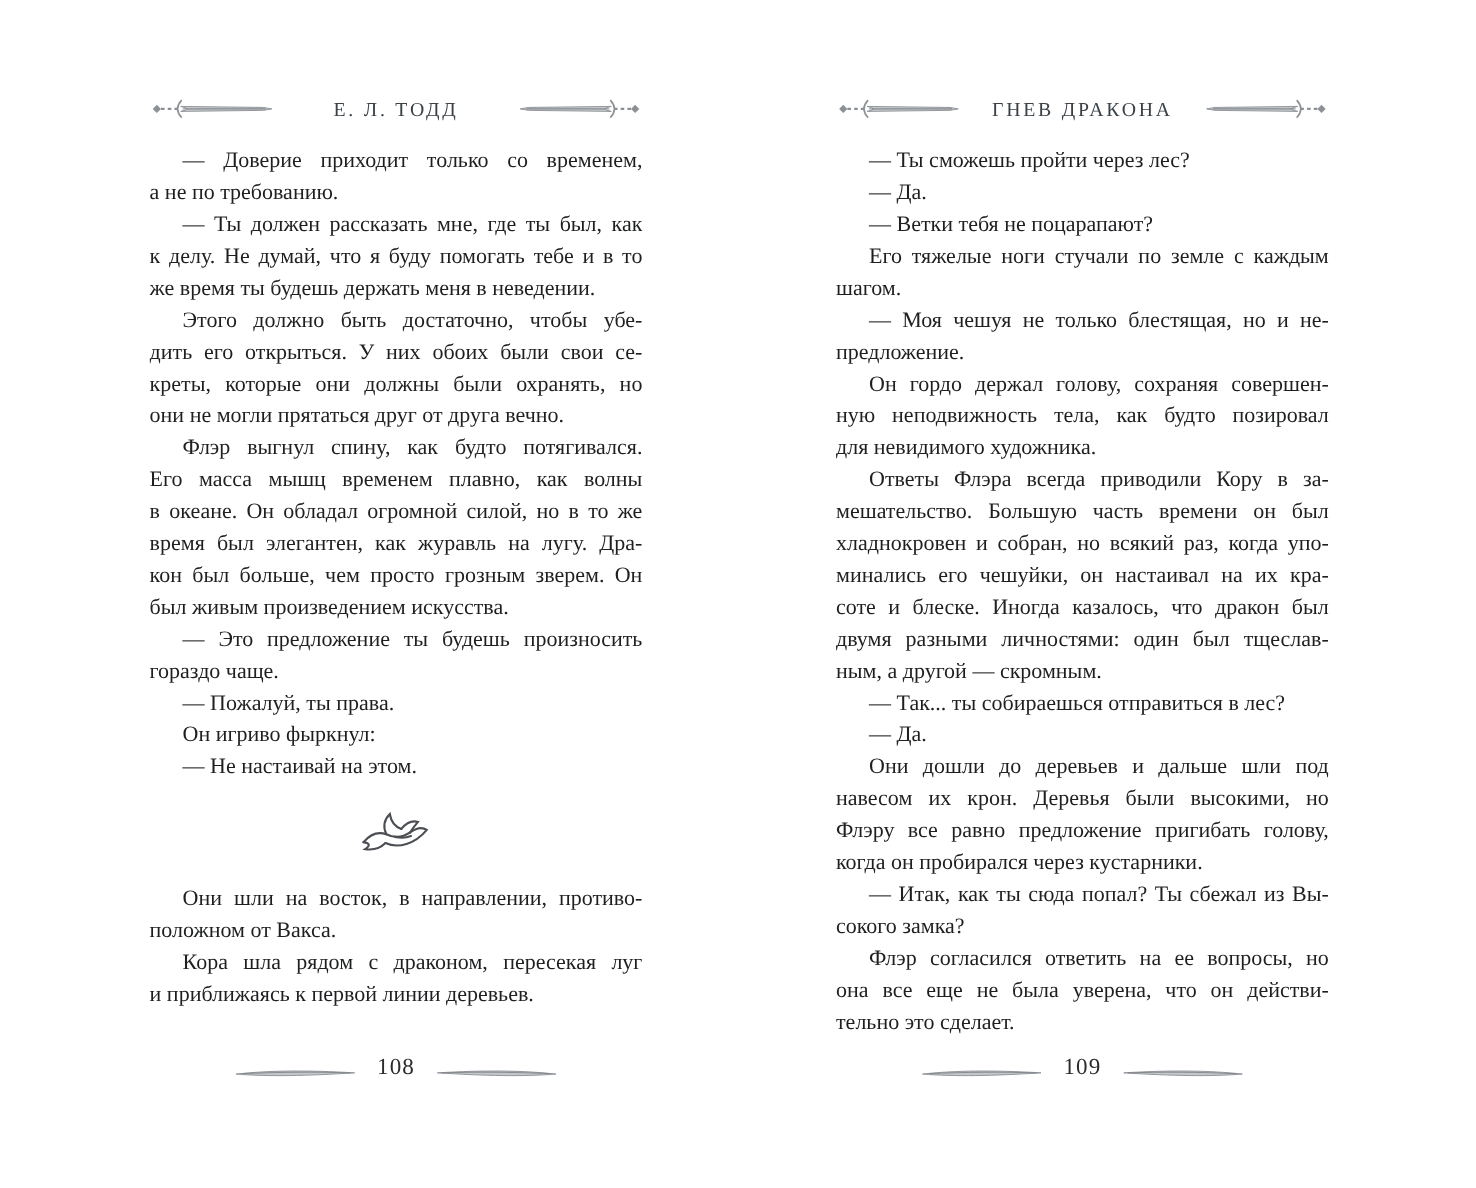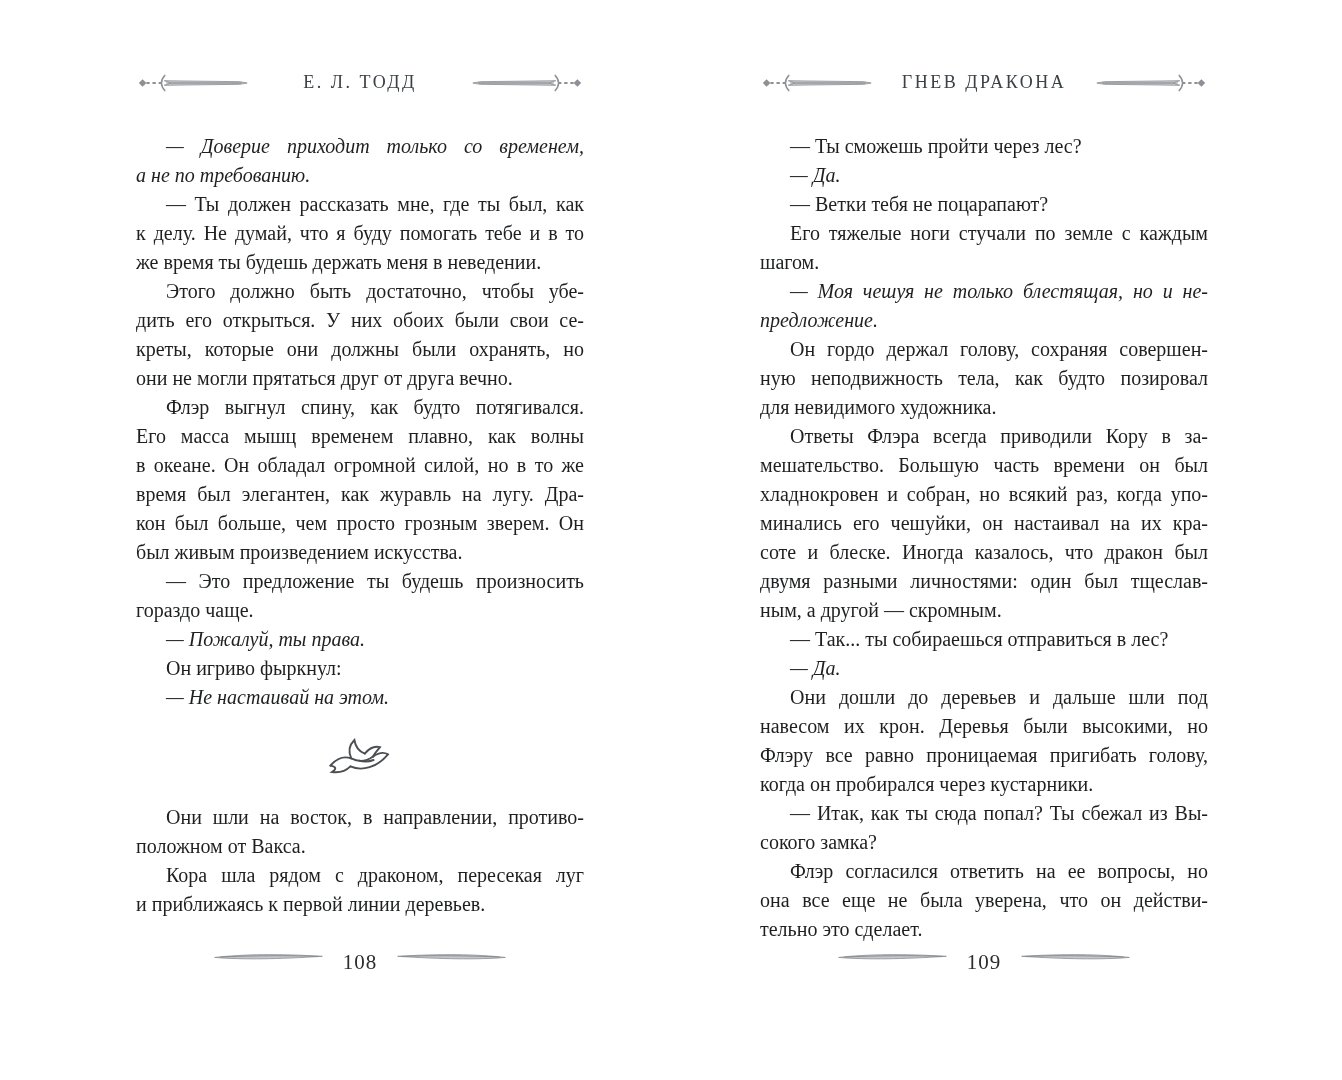--- a/index.html
+++ b/index.html
@@ -9,50 +9,50 @@
     position:relative;
     font-family:"Liberation Serif", serif;
     color:#1e1f21;
     overflow:hidden;
   }
   .page { position:absolute; top:0; width:448px; height:1080px; }
   .page-left  { left:136px; }
   .page-right { left:760px; }
 
   .pagehead {
-    position:absolute; top:72px; left:0; width:100%; height:26px;
-    display:flex; align-items:flex-start; justify-content:space-between;
+    position:absolute; top:84px; left:0; width:100%; height:26px;
+    display:flex; align-items:flex-end; justify-content:space-between;
   }
   .running-title {
     font-size:18px; letter-spacing:2.5px; color:#3a4147;
     white-space:nowrap; flex:1; text-align:center;
     font-family:"Liberation Serif", serif;
   }
   .sword { flex:0 0 auto; width:113px; height:22px; }
   .sword.flip { transform:scaleX(-1); }
 
   .textblock { position:absolute; top:132px; left:0; width:448px; font-size:20px; }
   .para { margin:0; padding:0; }
   .pline {
     display:block; height:29px; line-height:29px;
     text-align:justify; text-align-last:justify;
     overflow:hidden; white-space:normal;
   }
   .pline.last  { text-align-last:left; }
   .pline.first { text-indent:30px; }
-  .para.italic .pline { font-style:italic; }
+  .para.italic .pline { }
 
   .flourish-block {
     height:58px; margin:15px 0 18px 0;
     display:flex; align-items:center; justify-content:center;
   }
 
   .pagefoot {
     position:absolute; top:950px; left:0; width:100%; height:32px;
-    display:flex; align-items:flex-start; justify-content:center; gap:16px;
+    display:flex; align-items:flex-end; justify-content:center; gap:16px;
   }
   .page-number { font-size:21px; letter-spacing:1px; color:#2b2c2e; }
   .footrule { width:117px; height:13px; }
   .footrule.flip { transform:scaleX(-1); }
 </style>
 </head>
 <body>
 
 <div class="page page-left">
   <div class="pagehead">
@@ -195,21 +195,21 @@
       </p>
       <p class="para">
         <span class="pline first last">— Так... ты собираешься отправиться в лес?</span>
       </p>
       <p class="para italic">
         <span class="pline first last">— Да.</span>
       </p>
       <p class="para">
         <span class="pline first">Они дошли до деревьев и дальше шли под</span>
         <span class="pline">навесом их крон. Деревья были высокими, но</span>
-        <span class="pline">Флэру все равно проницаемая пригибать голову,</span>
+        <span class="pline">Флэру все равно предложение пригибать голову,</span>
         <span class="pline last">когда он пробирался через кустарники.</span>
       </p>
       <p class="para">
         <span class="pline first">— Итак, как ты сюда попал? Ты сбежал из Вы-</span>
         <span class="pline last">сокого замка?</span>
       </p>
       <p class="para">
         <span class="pline first">Флэр согласился ответить на ее вопросы, но</span>
         <span class="pline">она все еще не была уверена, что он действи-</span>
         <span class="pline last">тельно это сделает.</span>

